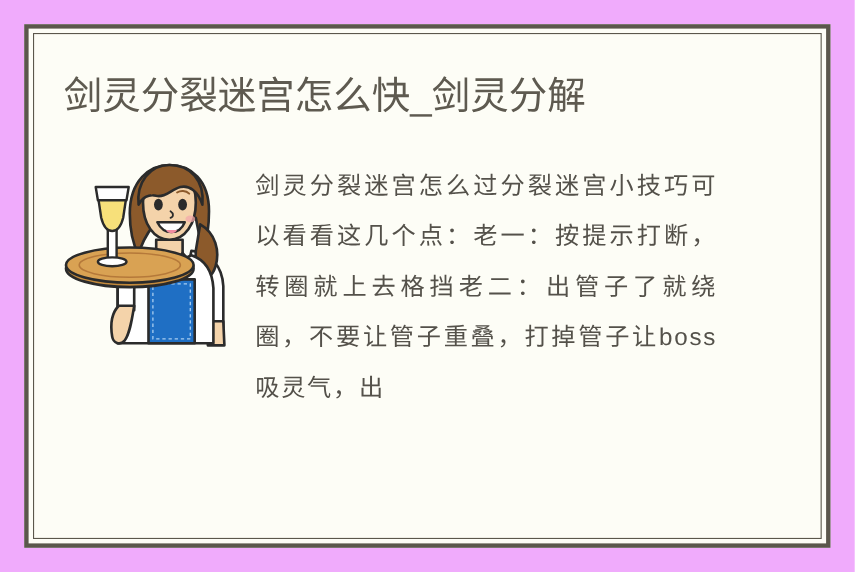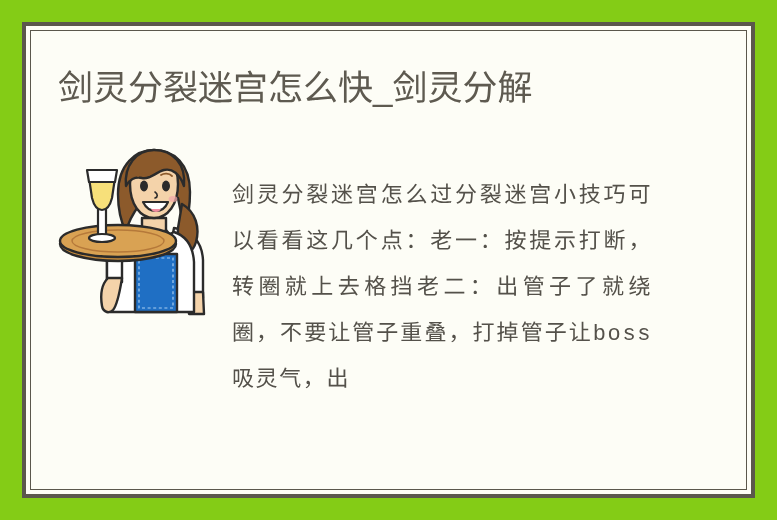--- a/index.html
+++ b/index.html
@@ -12,21 +12,21 @@
     width: 777px;
     height: 520px;
     overflow: hidden;
     font-family: "Liberation Sans", "DejaVu Sans", sans-serif;
   }
 
   #page {
     position: relative;
     width: 777px;
     height: 520px;
-    background: #84cc16;
+    background: #f0abfc;
     box-sizing: border-box;
   }
 
   
   .frame-outer {
     position: absolute;
     left: 22px;
     top: 22px;
     width: 733px;
     height: 476px;
@@ -77,24 +77,24 @@
     top: 112px;
     width: 165px;
     height: 175px;
   }
   .illustration svg { display: block; width: 100%; height: 100%; }
 
   
   .article-body {
     position: absolute;
     left: 202px;
-    top: 144px;
+    top: 116px;
     width: 420px;
     margin: 0;
-    font-family: Liberation Mono, monospace;
+    font-family: Liberation Sans, sans-serif;
     font-size: 22px;
     line-height: 46px;
     color: #54514a;
     letter-spacing: 1.6px;
     text-align: justify;
     text-justify: inter-character;
     word-break: break-all;
   }
 </style>
 </head>

